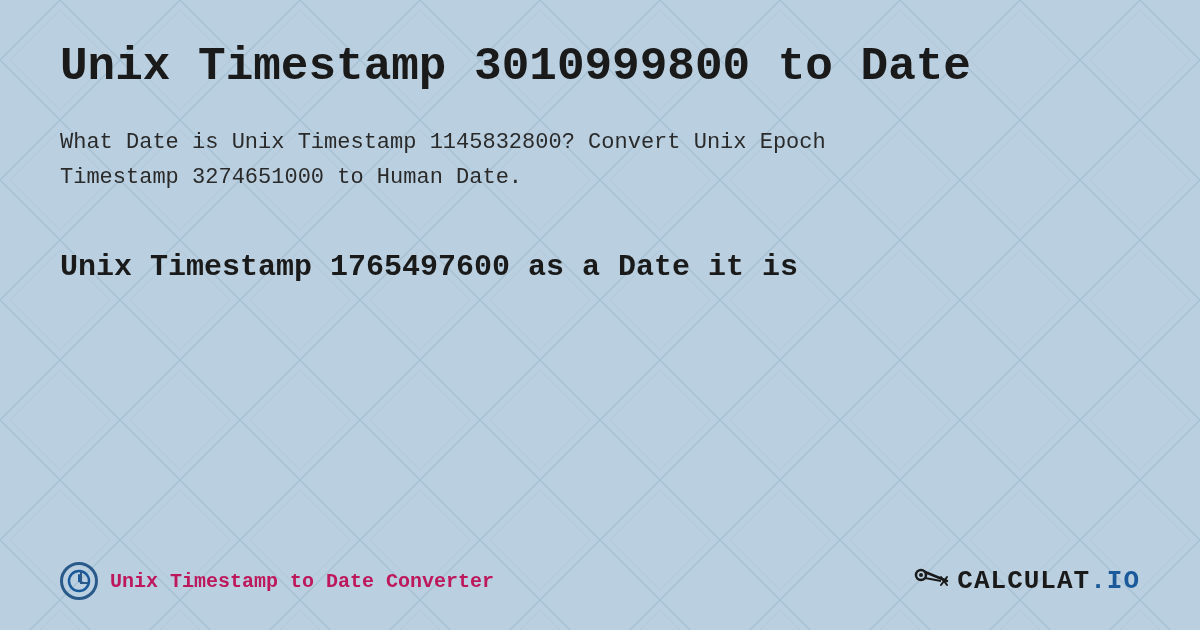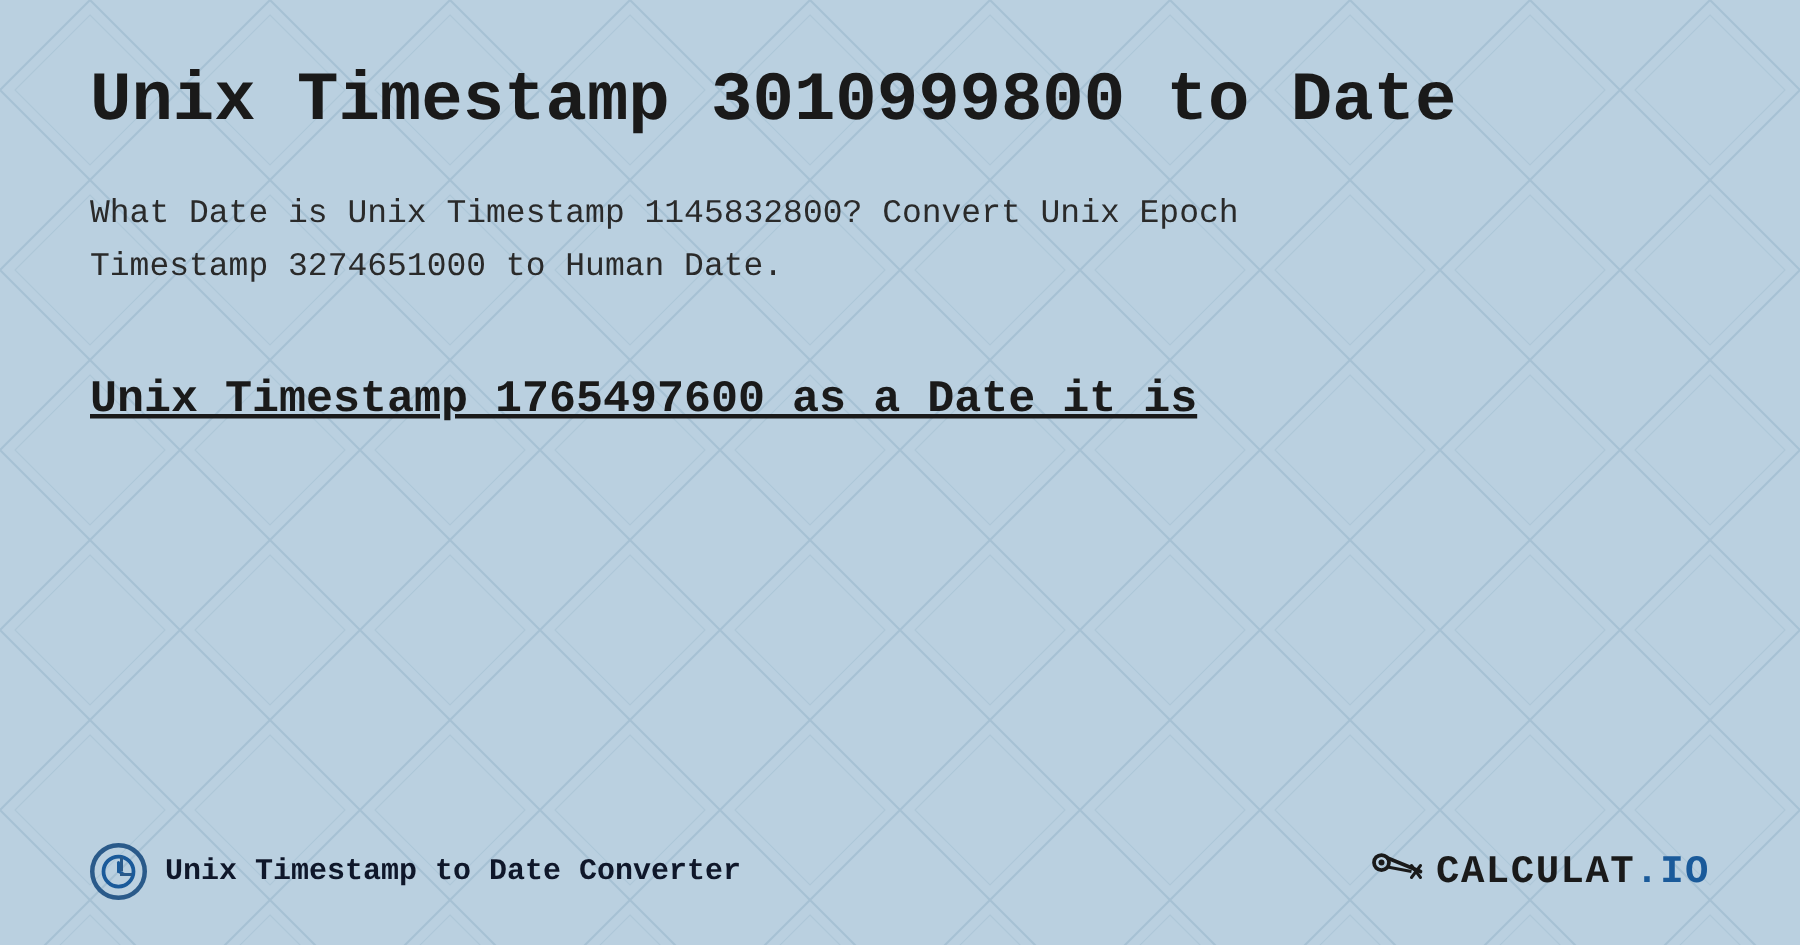--- a/index.html
+++ b/index.html
@@ -63,21 +63,20 @@
       max-width: 900px;
     }
 
     .result {
       font-family: 'Courier New', Courier, monospace;
       font-size: 30px;
       font-weight: bold;
       color: #1a1a1a;
       line-height: 1.4;
       max-width: 950px;
-      text-decoration: underline;
     }
 
     .footer {
       display: flex;
       align-items: center;
       justify-content: space-between;
       padding-top: 20px;
     }
 
     .footer-left {
@@ -117,21 +116,21 @@
       background: #2a5a8a;
       top: 17px;
       left: 17px;
       transform-origin: left;
     }
 
     .footer-label {
       font-family: 'Courier New', Courier, monospace;
       font-size: 20px;
       font-weight: bold;
-      color: #0f172a;
+      color: #be185d;
     }
 
     .logo-area {
       display: flex;
       align-items: center;
       gap: 8px;
     }
 
     .logo-text {
       font-family: 'Courier New', Courier, monospace;

